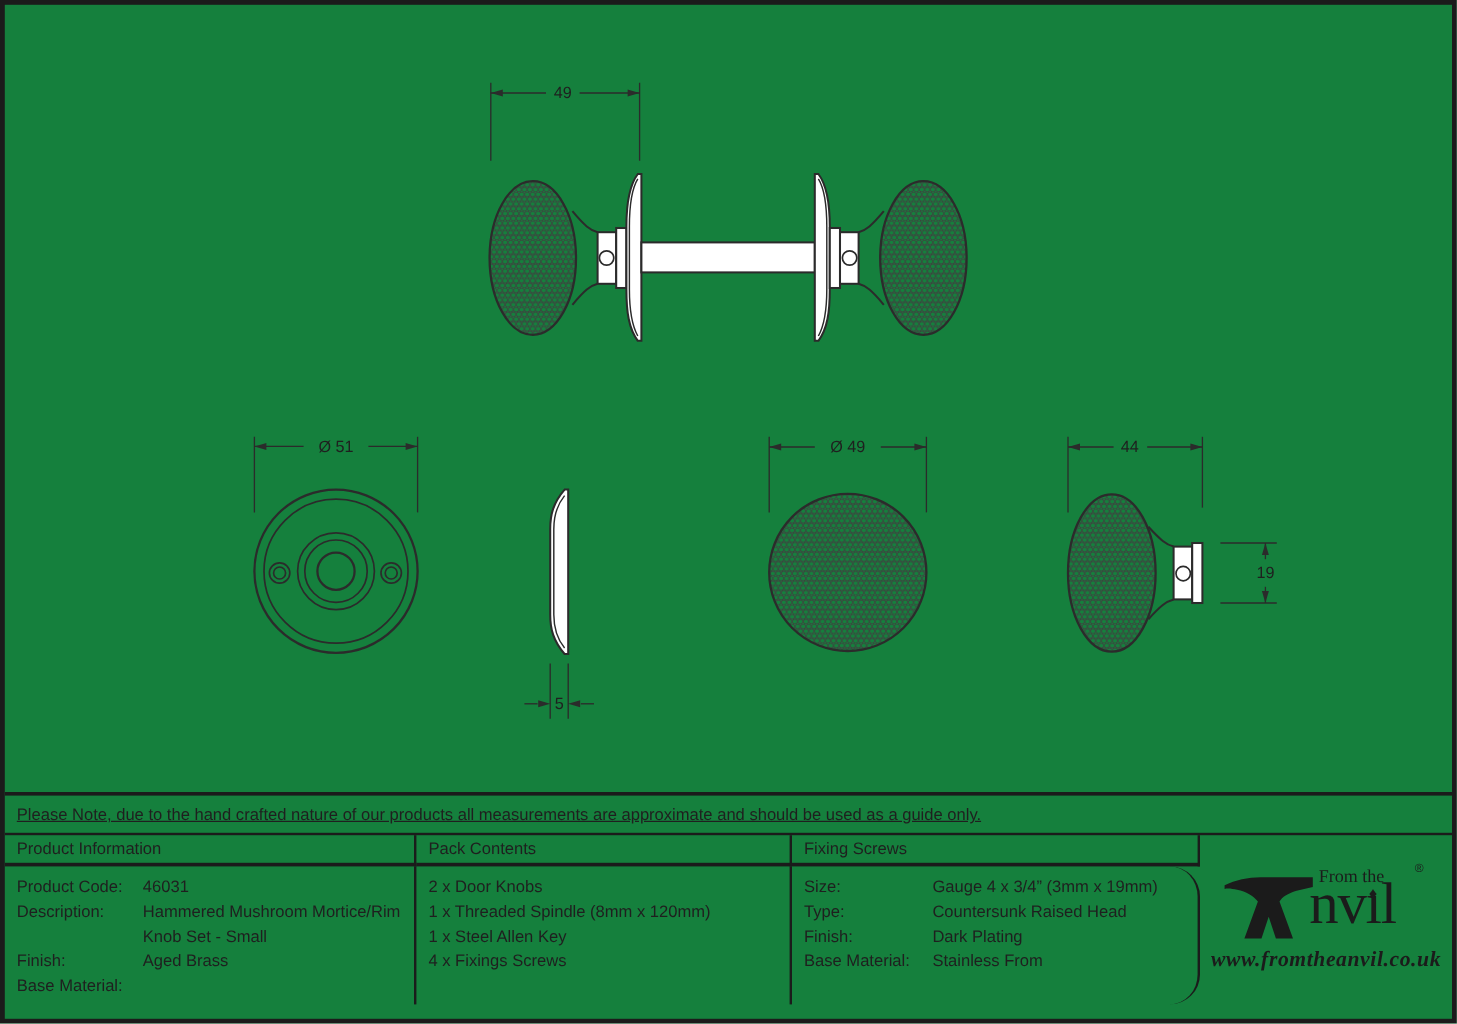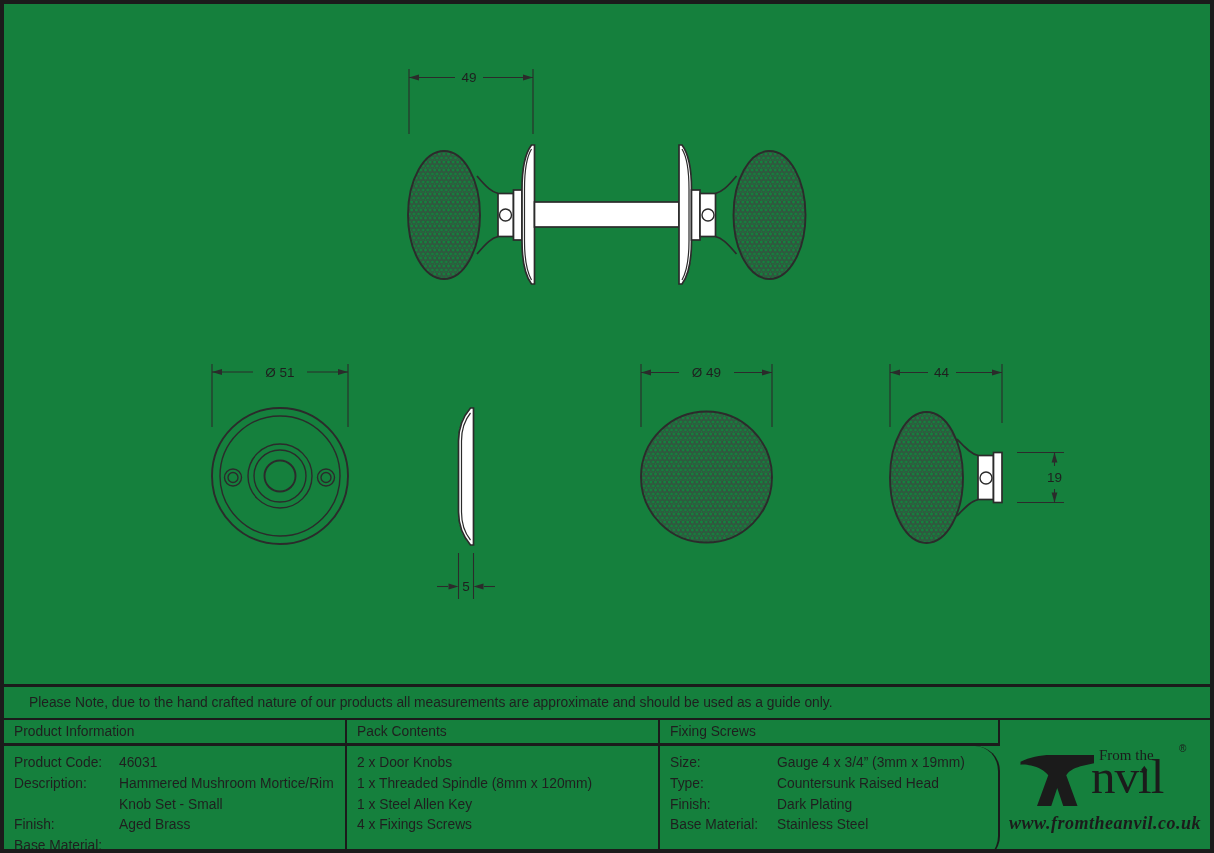--- a/index.html
+++ b/index.html
@@ -10,26 +10,27 @@
   }
   svg.drawing { position:absolute; top:0; left:0; display:block; }
   svg.drawing text {
     font-family:"Liberation Sans", sans-serif;
     font-size:13.5px; fill:#1f1f1f;
   }
   .bottom { position:absolute; left:0; right:0; bottom:0; }
   .note {
     box-sizing:border-box; height:36px;
     border-top:3px solid #1b1b1b; border-bottom:2px solid #1b1b1b;
-    display:flex; align-items:center; padding-left:25px;
+    display:flex; align-items:center; padding-left:10px;
     font-size:13.8px;
+    text-decoration:underline;
   }
   .spec-table {
     display:grid; grid-template-columns:343px 313px 340px 1fr;
-    grid-template-rows:26px 115px; height:129px;
+    grid-template-rows:26px 115px; height:153px;
   }
   .hdr {
     box-sizing:border-box; border-right:2px solid #1b1b1b; border-bottom:3px solid #1b1b1b;
     display:flex; align-items:center; padding-left:10px; font-size:13.8px;
   }
   .cell {
     box-sizing:border-box; border-right:2px solid #1b1b1b;
     padding:7px 0 0 10px; font-size:13.8px; line-height:20.8px; overflow:hidden;
   }
   .kv { display:grid; grid-template-columns:105px 1fr; }
@@ -234,21 +235,21 @@
         <div class="kv3">
           <span>Type:</span>
           <span>Countersunk Raised Head</span>
         </div>
         <div class="kv3">
           <span>Finish:</span>
           <span>Dark Plating</span>
         </div>
         <div class="kv3">
           <span>Base Material:</span>
-          <span>Stainless Steel</span>
+          <span>Stainless From</span>
         </div>
       </div>
 
       <div class="logo-cell">
         <div class="logo-main">
           <svg class="anvil-icon" viewBox="0 0 100 76">
             <path fill="#1b1b1b" d="M0,13 C12,7 26,4 40,4 L98,4 L98,15 L80,19 C70,22 64,26 61,31 L76,72 L57,72 L49,48 L41,72 L22,72 L37,31 C32,25 24,20 14,18 C9,17 4,16 0,17 Z"></path>
           </svg>
           <span class="from-the">From the</span>
           <span class="nvil"><span>nv</span><span class="iw"><span>ı</span><span class="dm">♦</span></span><span>l</span></span>

